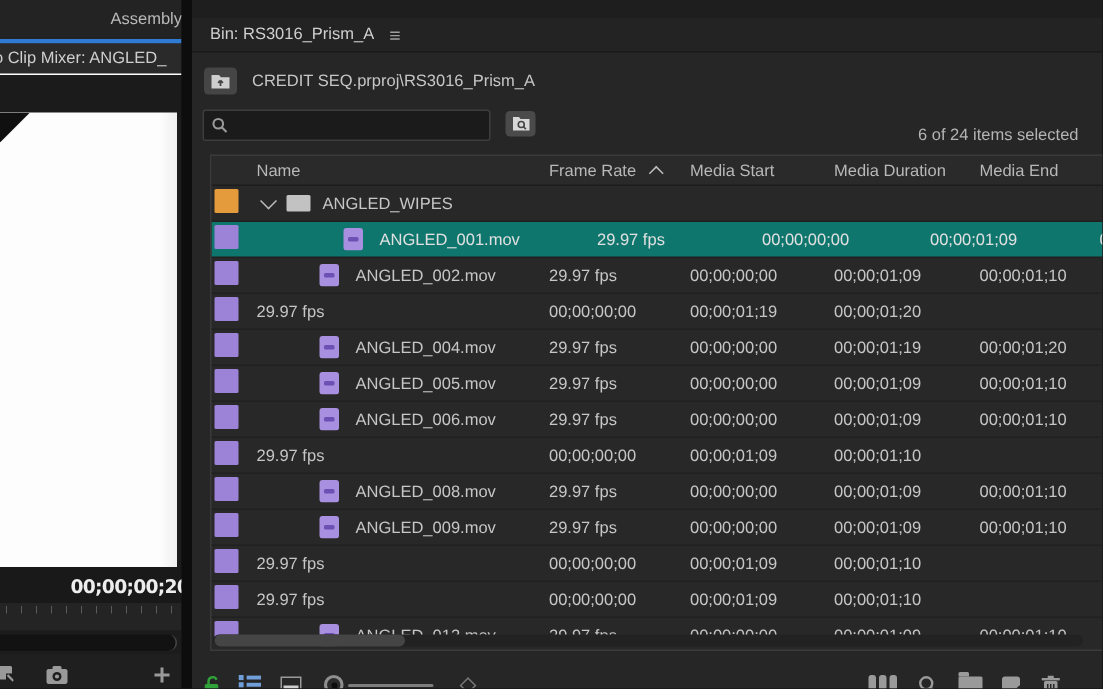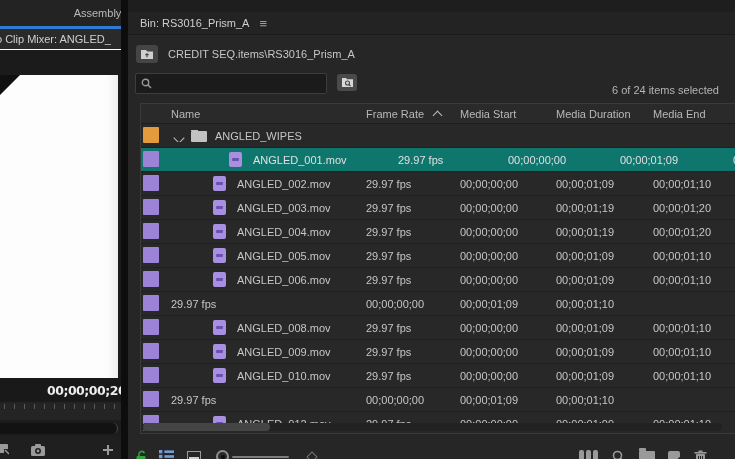--- a/index.html
+++ b/index.html
@@ -45,21 +45,21 @@
 
   
   .list{left:12px;top:91px;width:700px;height:331px;background:#282828;border:1px solid #3a3a3a;box-sizing:border-box;overflow:hidden;}
   .grid{display:grid;grid-template-columns:30px 195px 94px 96px 97px 1fr;align-items:center;}
   .hdr{height:19px;background:#2a2a2a;border-bottom:1px solid #1c1c1c;color:#b8b8b8;}
   .hdr .cell{display:flex;align-items:center;height:19px;}
   .row{height:23px;border-bottom:1px solid #202020;color:#c6c6c6;cursor:default;}
   .row.selected{background:#0f766e;color:#e0e0e0;gap:16px;}
   .cell{overflow:hidden;white-space:nowrap;}
   .swatch{width:16px;height:16px;border-radius:1px;margin-left:2px;display:inline-block;}
-  .name-folder{display:flex;align-items:flex-end;padding-left:4px;gap:8px;}
+  .name-folder{display:flex;align-items:center;padding-left:4px;gap:8px;}
   .name-clip{display:flex;align-items:center;padding-left:42px;gap:11px;}
   .chev{width:7px;height:7px;border-right:1.6px solid #bdbdbd;border-bottom:1.6px solid #bdbdbd;transform:rotate(45deg);margin-top:-4px;}
   .folderico{width:16px;height:11px;background:#c2c2c2;border-radius:1px;position:relative;flex:none;}
   .folderico::before{content:'';position:absolute;top:-3px;left:0;width:7px;height:3px;background:#c2c2c2;border-radius:1px 1px 0 0;}
   .clipico{width:13px;height:15px;background:#a98fe0;border-radius:2px;display:flex;align-items:center;justify-content:center;flex:none;}
   .clipbar{width:7px;height:3px;background:#6b51b4;border-radius:1px;}
   .sortcaret{width:6px;height:6px;border-left:1.6px solid #bdbdbd;border-top:1.6px solid #bdbdbd;transform:rotate(45deg);margin-left:10px;margin-top:3px;}
   .vscroll{position:absolute;right:2px;top:20px;width:11px;height:302px;background:#212121;border:1px solid #363636;border-radius:6px;box-sizing:border-box;}
   .vthumb{position:absolute;left:1px;top:2px;width:7px;height:172px;background:#454545;border-radius:4px;}
   .hscroll{position:absolute;left:1px;bottom:2px;width:580px;height:8px;background:#222;border-radius:4px;}
@@ -139,21 +139,21 @@
       <span class="bin-menu">≡</span>
     </div>
 
     <div class="abs crumb-row">
       <span class="upbtn">
         <svg width="14" height="11" viewBox="0 0 14 11">
           <path d="M1 1h5l1.3 1.5H13V10H1z" fill="#cfcfcf"></path>
           <path d="M7 8.3V4.6M7 4.6L5.4 6.2M7 4.6l1.6 1.6" stroke="#454545" stroke-width="1.2" fill="none"></path>
         </svg>
       </span>
-      <span class="crumb-text">CREDIT SEQ.items\RS3016_Prism_A</span>
+      <span class="crumb-text">CREDIT SEQ.prproj\RS3016_Prism_A</span>
     </div>
 
     <div class="abs search-row">
       <div class="searchbox">
         <svg width="11" height="11" viewBox="0 0 11 11">
           <circle cx="4.5" cy="4.5" r="3.2" fill="none" stroke="#9a9a9a" stroke-width="1.4"></circle>
           <path d="M7 7l3 3" stroke="#9a9a9a" stroke-width="1.4"></path>
         </svg>
         <span></span>
       </div>
@@ -223,26 +223,20 @@
               </span>
               <span class="fname">ANGLED_002.mov</span>
             </div>
             <div class="cell fr">29.97 fps</div>
             <div class="cell ms">00;00;00;00</div>
             <div class="cell me">00;00;01;09</div>
             <div class="cell md">00;00;01;10</div>
           </div>
           <div class="grid row clip">
             <div class="cell"><span class="swatch" style="background: rgb(156, 131, 216);"></span></div>
-            <div class="cell name-clip">
-              <span class="clipico">
-                <span class="clipbar"></span>
-              </span>
-              <span class="fname">ANGLED_003.mov</span>
-            </div>
             <div class="cell fr">29.97 fps</div>
             <div class="cell ms">00;00;00;00</div>
             <div class="cell me">00;00;01;19</div>
             <div class="cell md">00;00;01;20</div>
           </div>
           <div class="grid row clip">
             <div class="cell"><span class="swatch" style="background: rgb(156, 131, 216);"></span></div>
             <div class="cell name-clip">
               <span class="clipico">
                 <span class="clipbar"></span>
@@ -308,26 +302,20 @@
               </span>
               <span class="fname">ANGLED_009.mov</span>
             </div>
             <div class="cell fr">29.97 fps</div>
             <div class="cell ms">00;00;00;00</div>
             <div class="cell me">00;00;01;09</div>
             <div class="cell md">00;00;01;10</div>
           </div>
           <div class="grid row clip">
             <div class="cell"><span class="swatch" style="background: rgb(156, 131, 216);"></span></div>
-            <div class="cell name-clip">
-              <span class="clipico">
-                <span class="clipbar"></span>
-              </span>
-              <span class="fname">ANGLED_010.mov</span>
-            </div>
             <div class="cell fr">29.97 fps</div>
             <div class="cell ms">00;00;00;00</div>
             <div class="cell me">00;00;01;09</div>
             <div class="cell md">00;00;01;10</div>
           </div>
           <div class="grid row clip">
             <div class="cell"><span class="swatch" style="background: rgb(156, 131, 216);"></span></div>
             <div class="cell fr">29.97 fps</div>
             <div class="cell ms">00;00;00;00</div>
             <div class="cell me">00;00;01;09</div>

